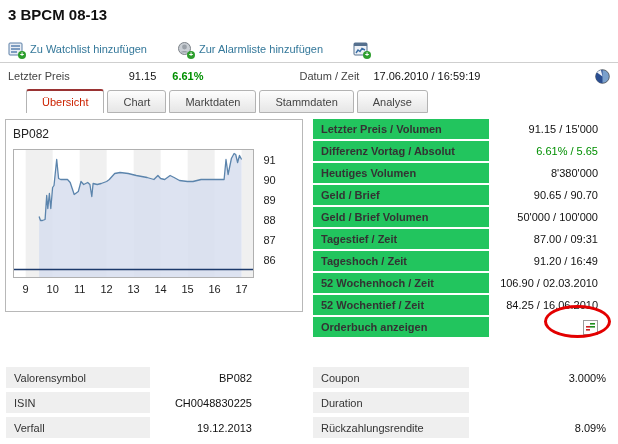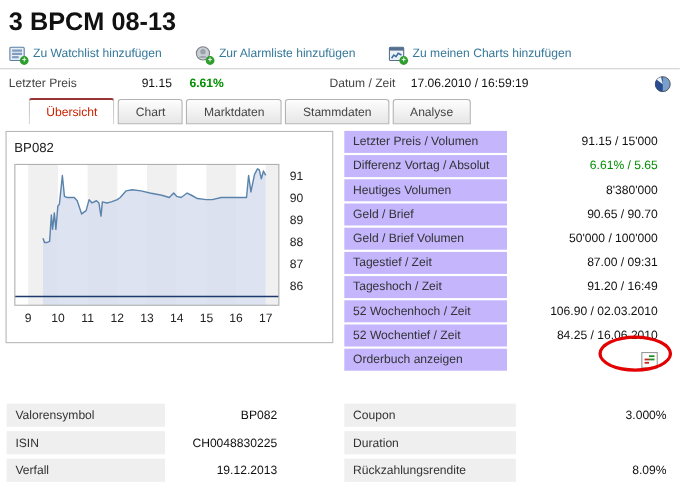--- a/index.html
+++ b/index.html
@@ -5,21 +5,21 @@
   * { box-sizing: border-box; margin: 0; padding: 0; }
   html,body { background:#fff; }
   body {
     width: 618px; height: 444px;
     font-family: "Liberation Sans", "DejaVu Sans", sans-serif;
     font-size: 11px; color: #333;
     position: relative; overflow: hidden;
   }
   .page { position: absolute; inset: 0; }
 
-  .title { position: absolute; left: 8px; top: 6px; font-size: 23px; font-weight: bold; color: #111; }
+  .title { position: absolute; left: 8px; top: 6px; font-size: 15px; font-weight: bold; color: #111; }
 
   .actions { position: absolute; left: 8px; top: 41px; display: flex; align-items: center; }
   .action { display: flex; align-items: center; margin-right: 30px; color: #34789a; cursor: pointer; }
   .action .ic { position: relative; width: 16px; height: 16px; margin-right: 6px; }
   .action .ic svg { display: block; }
   .badge-plus { position: absolute; right: -2px; bottom: -2px; width: 8px; height: 8px; border-radius: 50%;
     background: #2e9e2e; color: #fff; font-size: 7px; line-height: 8px; text-align: center; font-weight: bold; }
 
   .sep { position: absolute; left: 0; top: 62px; width: 618px; border-top: 1px solid #cfcfcf; }
 
@@ -45,21 +45,21 @@
 
   .chart-panel {
     position: absolute; left: 5px; top: 119px; width: 298px; height: 193px;
     border: 1px solid #b8b8b8; background: #fff;
   }
   .chart-symbol { position: absolute; left: 7px; top: 7px; font-size: 12px; color: #222; }
   .chart-svg { position: absolute; left: 0; top: 0; }
 
   .qt { position: absolute; left: 313px; top: 119px; width: 299px; }
   .qt-row { display: flex; height: 20px; margin-bottom: 2px; align-items: stretch; }
-  .qt-row .l { width: 148px; background: #c4b5fd; padding-left: 8px; display: flex; align-items: center; color: #333; }
+  .qt-row .l { width: 176px; background: #22c55e; padding-left: 8px; display: flex; align-items: center; color: #333; font-weight: bold; }
   .qt-row .v { flex: 1; background: #fff; padding-right: 14px; display: flex; align-items: center; justify-content: flex-end; color: #111; }
   .qt-row .v.green { color: #008f00; }
 
   .ob-icon { width: 15px; height: 15px; border: 1px solid #9a9a9a; background: #fdfdfd; display: inline-block; cursor: pointer; }
   .ob-icon svg { display: block; }
 
   .highlight-ellipse {
     position: absolute; left: 544px; top: 305px; width: 67px; height: 33px;
     border: 3px solid #e30000; border-radius: 50%; pointer-events: none;
   }
@@ -106,21 +106,20 @@
     </div>
     <div class="action">
       <span class="ic">
         <svg width="16" height="16" viewBox="0 0 16 16">
           <rect x="1" y="2" width="13" height="12" rx="1" fill="#eef2f7" stroke="#55708e"></rect>
           <rect x="1" y="2" width="13" height="3" fill="#55708e"></rect>
           <polyline points="3,12 5,9 7,10.5 9,7.5 12,9" fill="none" stroke="#3a6ea5" stroke-width="1.4"></polyline>
         </svg>
         <span class="badge-plus">+</span>
       </span>
-      <span>Zu meinen Charts hinzufügen</span>
     </div>
   </div>
 
   <div class="sep"></div>
 
   <div class="quote-bar">
     <span class="lbl">Letzter Preis</span>
     <span class="price">91.15</span>
     <span class="chg" style="color:#008f00">6.61%</span>
     <span class="dt-lbl">Datum / Zeit</span>

